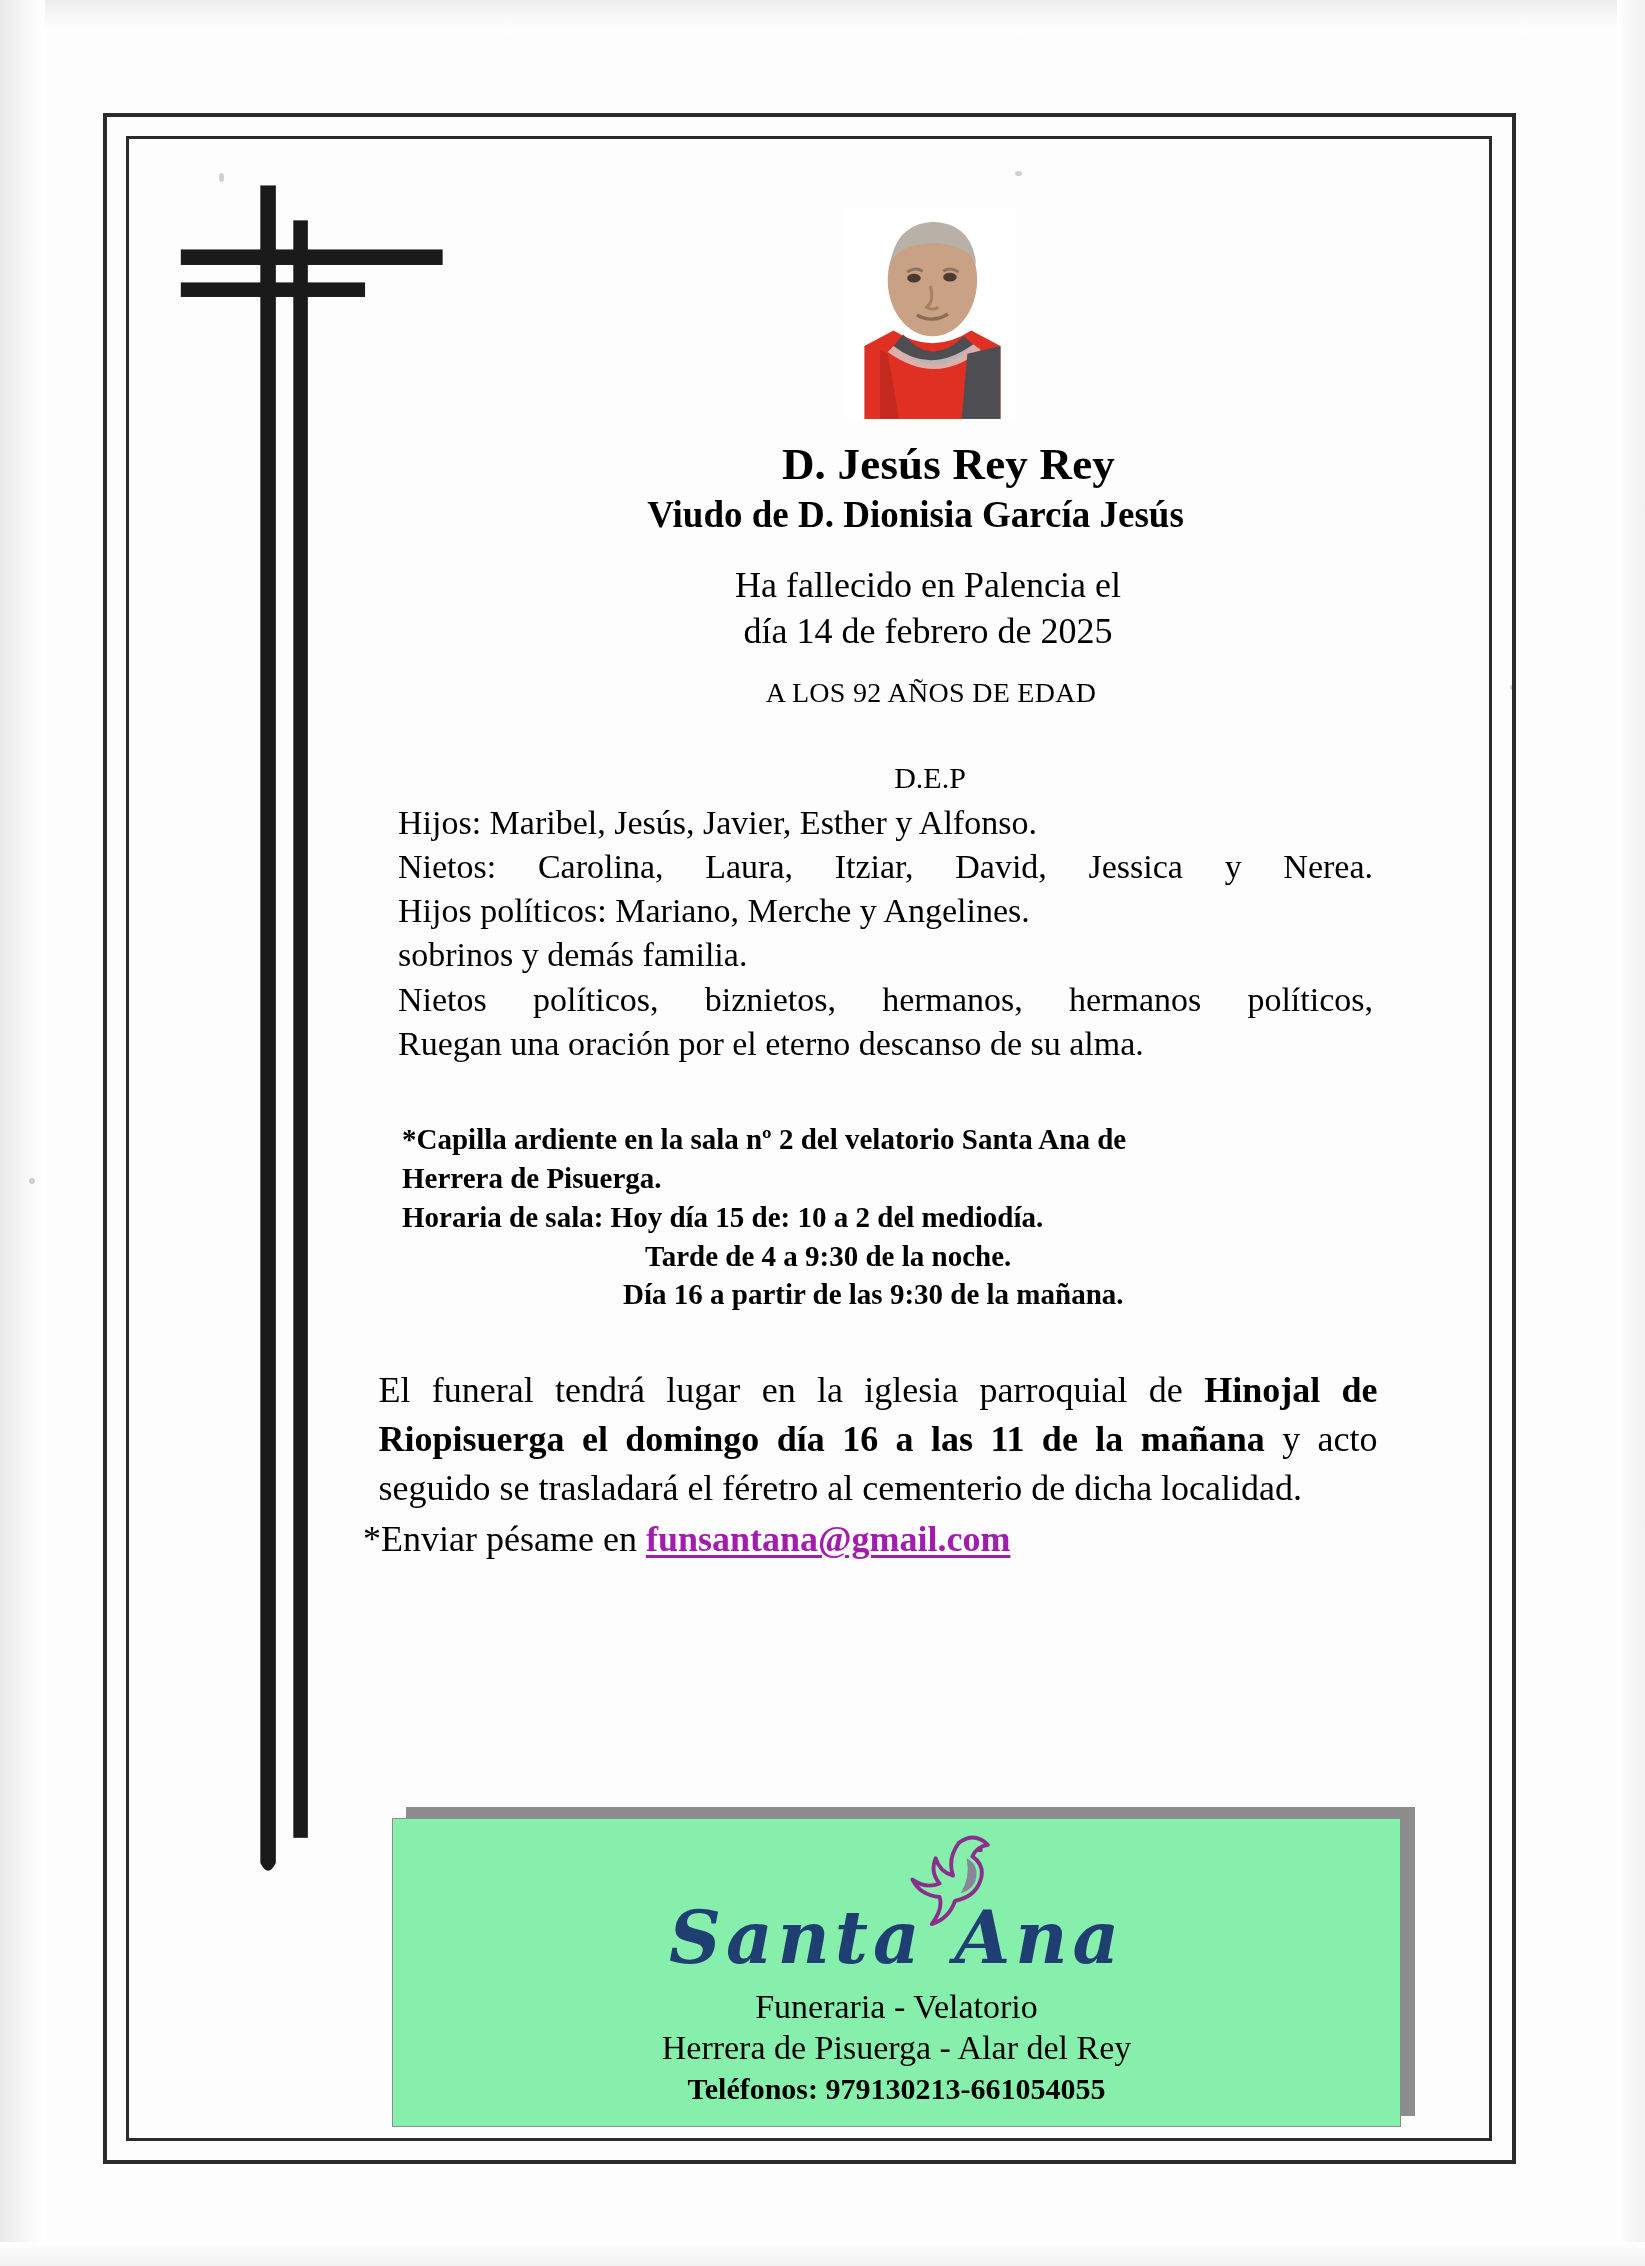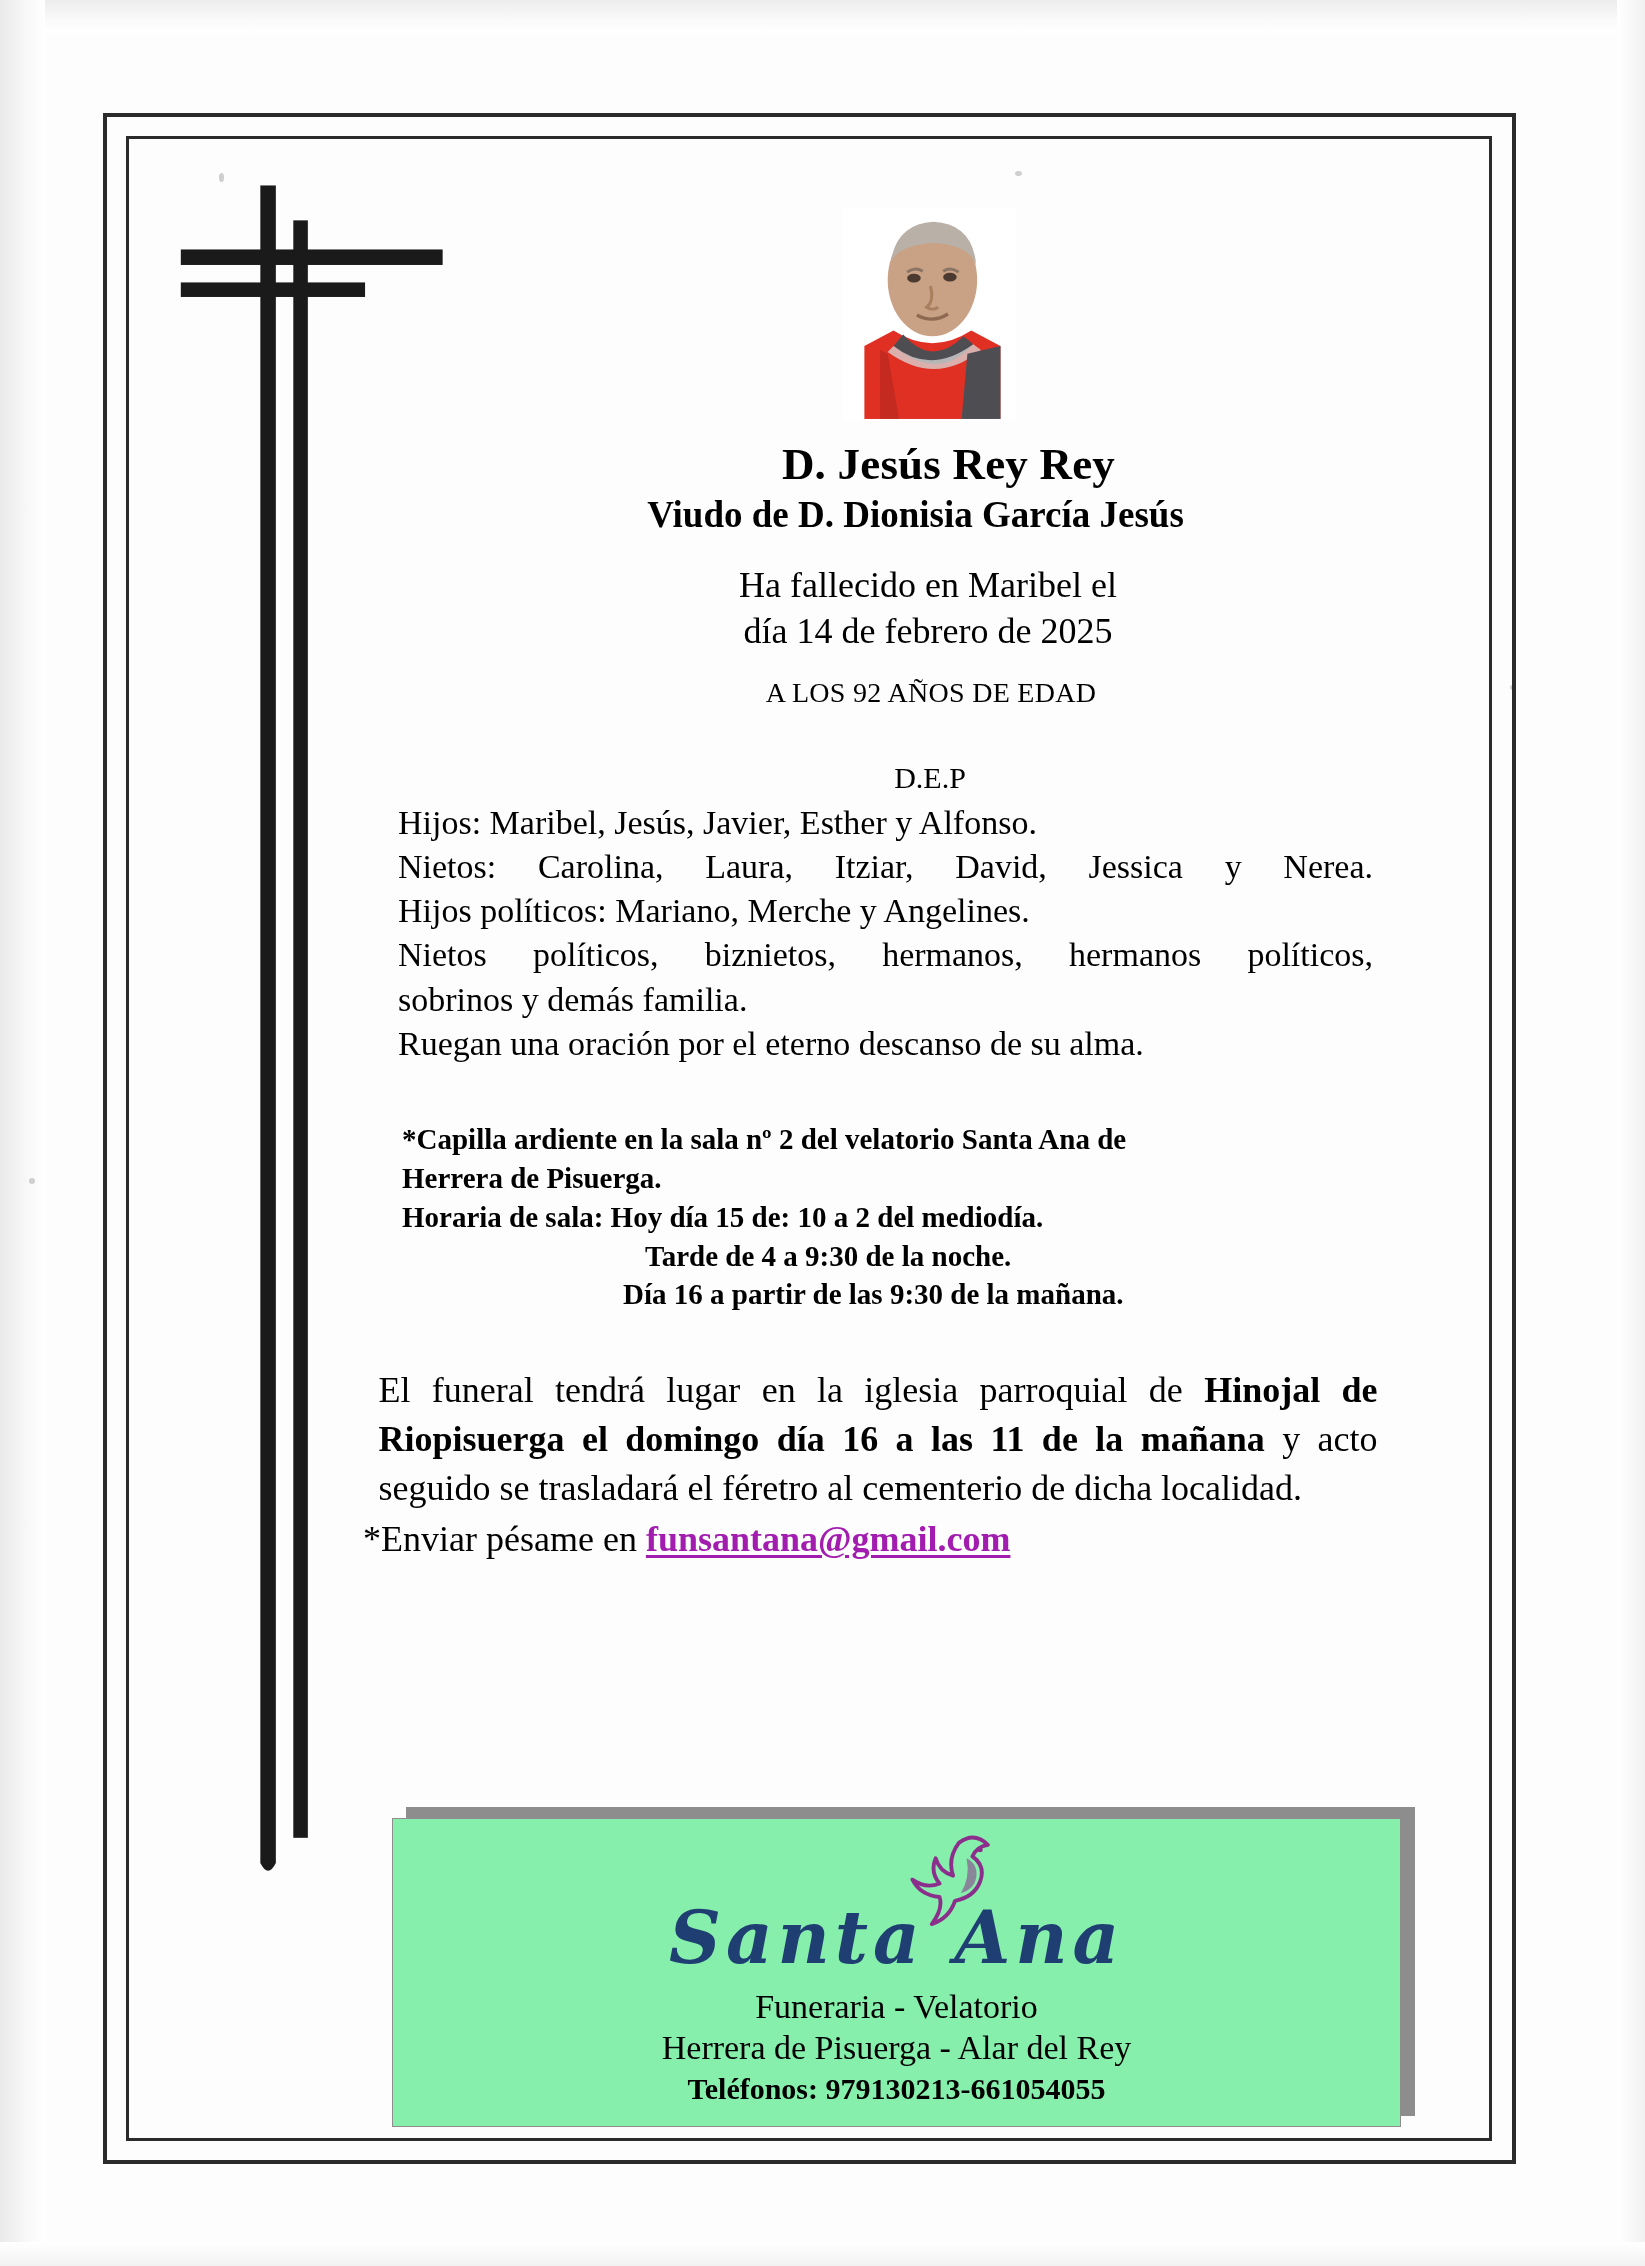--- a/index.html
+++ b/index.html
@@ -287,33 +287,33 @@
       <rect x="0" y="0" width="178" height="218" fill="none" stroke="#ffffff" stroke-width="2"></rect>
     </svg>
   </div>
 
   <div class="content">
 
     <div class="t-name">D. Jesús Rey Rey</div>
     <div class="t-spouse">Viudo de D. Dionisia García Jesús</div>
 
     <div class="t-died">
-      <span style="display:block">Ha fallecido en Maribel el</span>
+      <span style="display:block">Ha fallecido en Palencia el</span>
       <span style="display:block">día 14 de febrero de 2025</span>
     </div>
 
     <div class="t-age">A LOS 92 AÑOS DE EDAD</div>
     <div class="t-dep">D.E.P</div>
 
     <div class="family">
       <span class="ln">Hijos: Maribel, Jesús, Javier, Esther y Alfonso.</span>
       <span class="ln spread">Nietos: Carolina, Laura, Itziar, David, Jessica y Nerea.</span>
       <span class="ln">Hijos políticos: Mariano, Merche y Angelines.</span>
+      <span class="ln">sobrinos y demás familia.</span>
       <span class="ln spread">Nietos políticos, biznietos, hermanos, hermanos políticos,</span>
-      <span class="ln">sobrinos y demás familia.</span>
       <span class="ln">Ruegan una oración por el eterno descanso de su alma.</span>
     </div>
 
     <div class="chapel">
       <div class="just">
         <span>*Capilla ardiente en la sala nº 2 del velatorio Santa Ana de</span>
       </div>
       <div>Herrera de Pisuerga.</div>
       <div>Horaria de sala: Hoy día 15 de: 10 a 2 del mediodía.</div>
       <span class="indent1">Tarde de 4 a 9:30 de la noche.</span>

